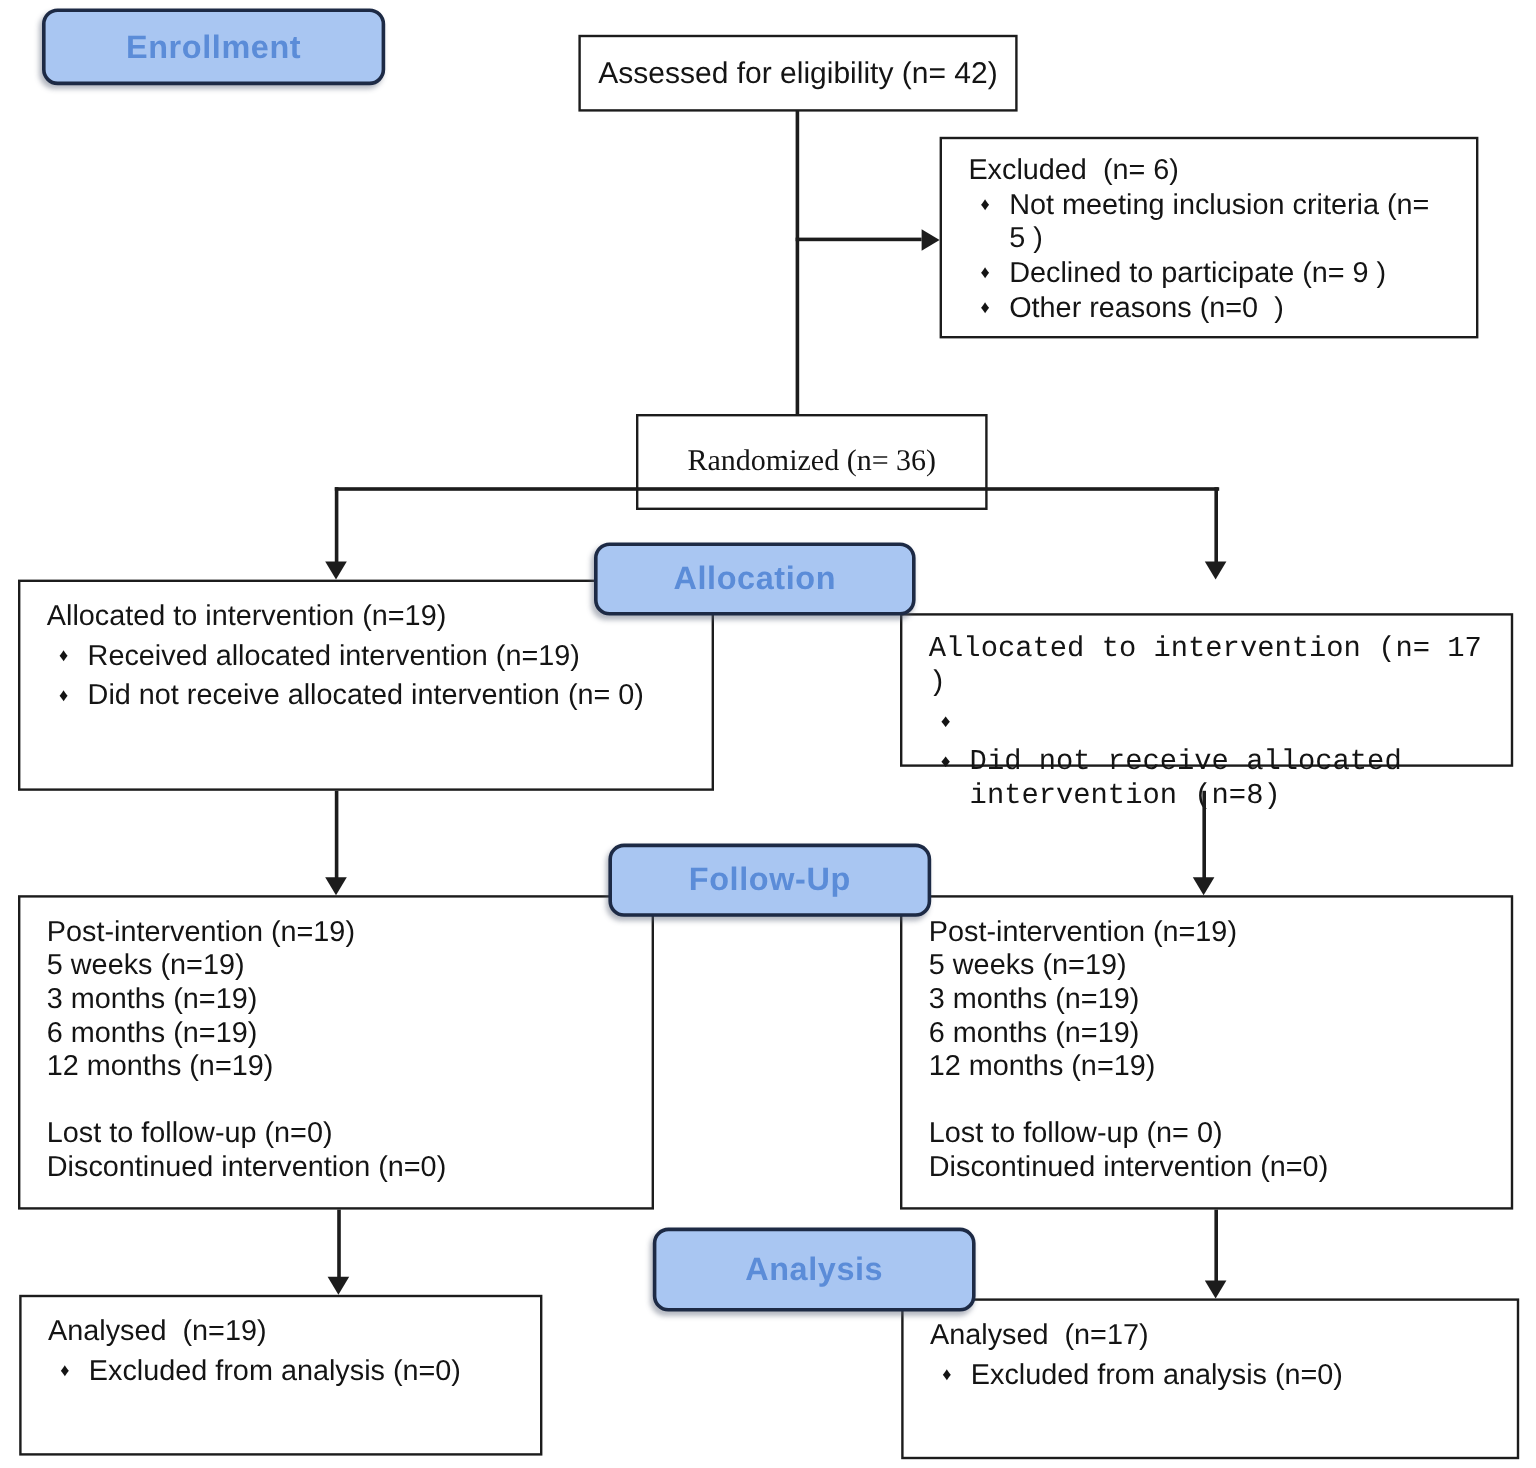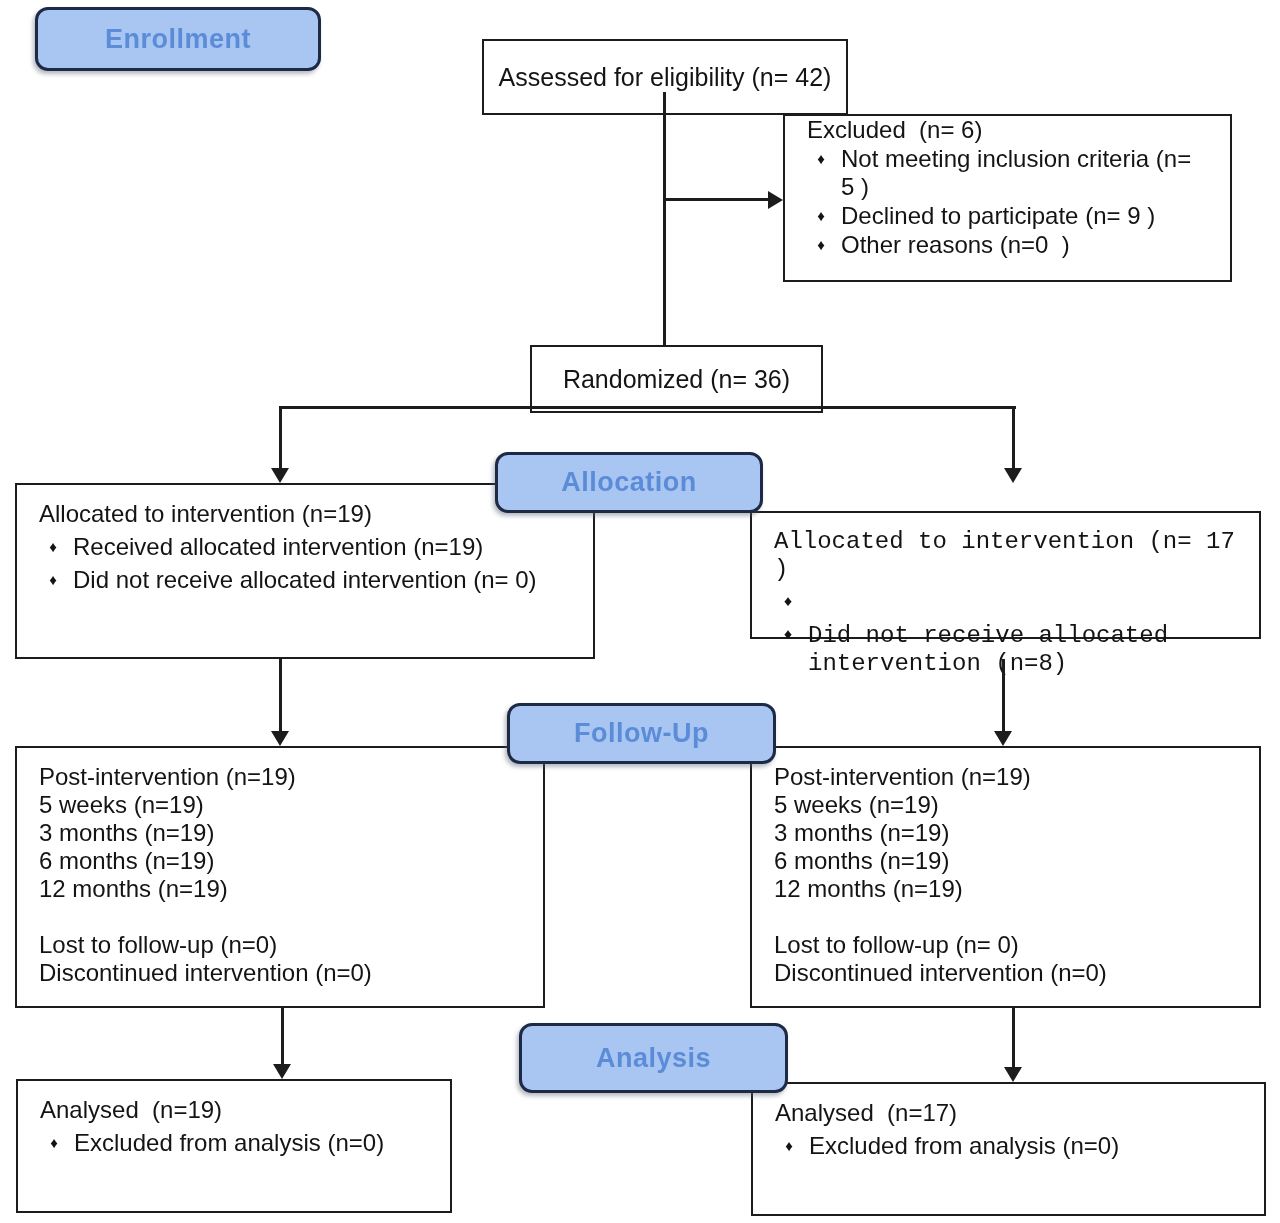--- a/index.html
+++ b/index.html
@@ -50,21 +50,21 @@
 
   <div class="stage" style="left:35px;top:7px;width:280px;height:58px;">
     <span class="stage-text">Enrollment</span>
   </div>
   <div class="stage" style="left:507px;top:703px;width:263px;height:55px;">
     <span class="stage-text">Follow-Up</span>
   </div>
   <div class="stage" style="left:495px;top:452px;width:262px;height:55px;">
     <span class="stage-text">Allocation</span>
   </div>
-  <div class="stage" style="left:519px;top:1023px;width:263px;height:64px;">
+  <div class="stage" style="left:544px;top:1023px;width:263px;height:64px;">
     <span class="stage-text">Analysis</span>
   </div>
 
   <div class="vline" style="left:663px;top:92px;height:253px;"></div>
   <div class="hline" style="left:663px;top:198px;width:105px;"></div>
   <div class="ah-right" style="left:768px;top:191px;"></div>
 
   <div class="hline" style="left:279px;top:406px;width:737px;"></div>
   <div class="vline" style="left:279px;top:406px;height:64px;"></div>
   <div class="ah-down" style="left:271px;top:468px;"></div>
@@ -74,43 +74,43 @@
   <div class="vline" style="left:279px;top:659px;height:74px;"></div>
   <div class="ah-down" style="left:271px;top:731px;"></div>
   <div class="vline" style="left:1002px;top:659px;height:74px;"></div>
   <div class="ah-down" style="left:994px;top:731px;"></div>
 
   <div class="vline" style="left:281px;top:1008px;height:58px;"></div>
   <div class="ah-down" style="left:273px;top:1064px;"></div>
   <div class="vline" style="left:1012px;top:1008px;height:61px;"></div>
   <div class="ah-down" style="left:1004px;top:1067px;"></div>
 
-  <div class="box center-box" style="left:482px;top:39px;width:366px;height:76px;">
+  <div class="box center-box" style="left:482px;top:29px;width:366px;height:64px;">
     <span class="t">Assessed for eligibility (n= 42)</span>
   </div>
 
   <div class="box tight" style="left:783px;top:114px;width:449px;height:168px;">
-    <div class="pad" style="padding-top:0;">
+    <div class="pad" style="padding-top:12px;">
       <div class="t">Excluded  (n= 6)</div>
       <div class="brow">
         <span class="bglyph">♦</span>
         <span class="t">Not meeting inclusion criteria (n= 5 )</span>
       </div>
       <div class="brow">
         <span class="bglyph">♦</span>
         <span class="t">Declined to participate (n= 9 )</span>
       </div>
       <div class="brow">
         <span class="bglyph">♦</span>
         <span class="t">Other reasons (n=0  )</span>
       </div>
     </div>
   </div>
 
-  <div class="box center-box" style="left:530px;top:345px;width:293px;height:68px;">
+  <div class="box center-box" style="left:530px;top:345px;width:293px;height:80px;font-family:Liberation Serif, serif;">
     <span class="t">Randomized (n= 36)</span>
   </div>
 
   <div class="box" style="left:15px;top:483px;width:580px;height:176px;">
     <div class="pad">
       <div class="t">Allocated to intervention (n=19)</div>
       <div class="brow">
         <span class="bglyph">♦</span>
         <span class="t">Received allocated intervention (n=19)</span>
       </div>

